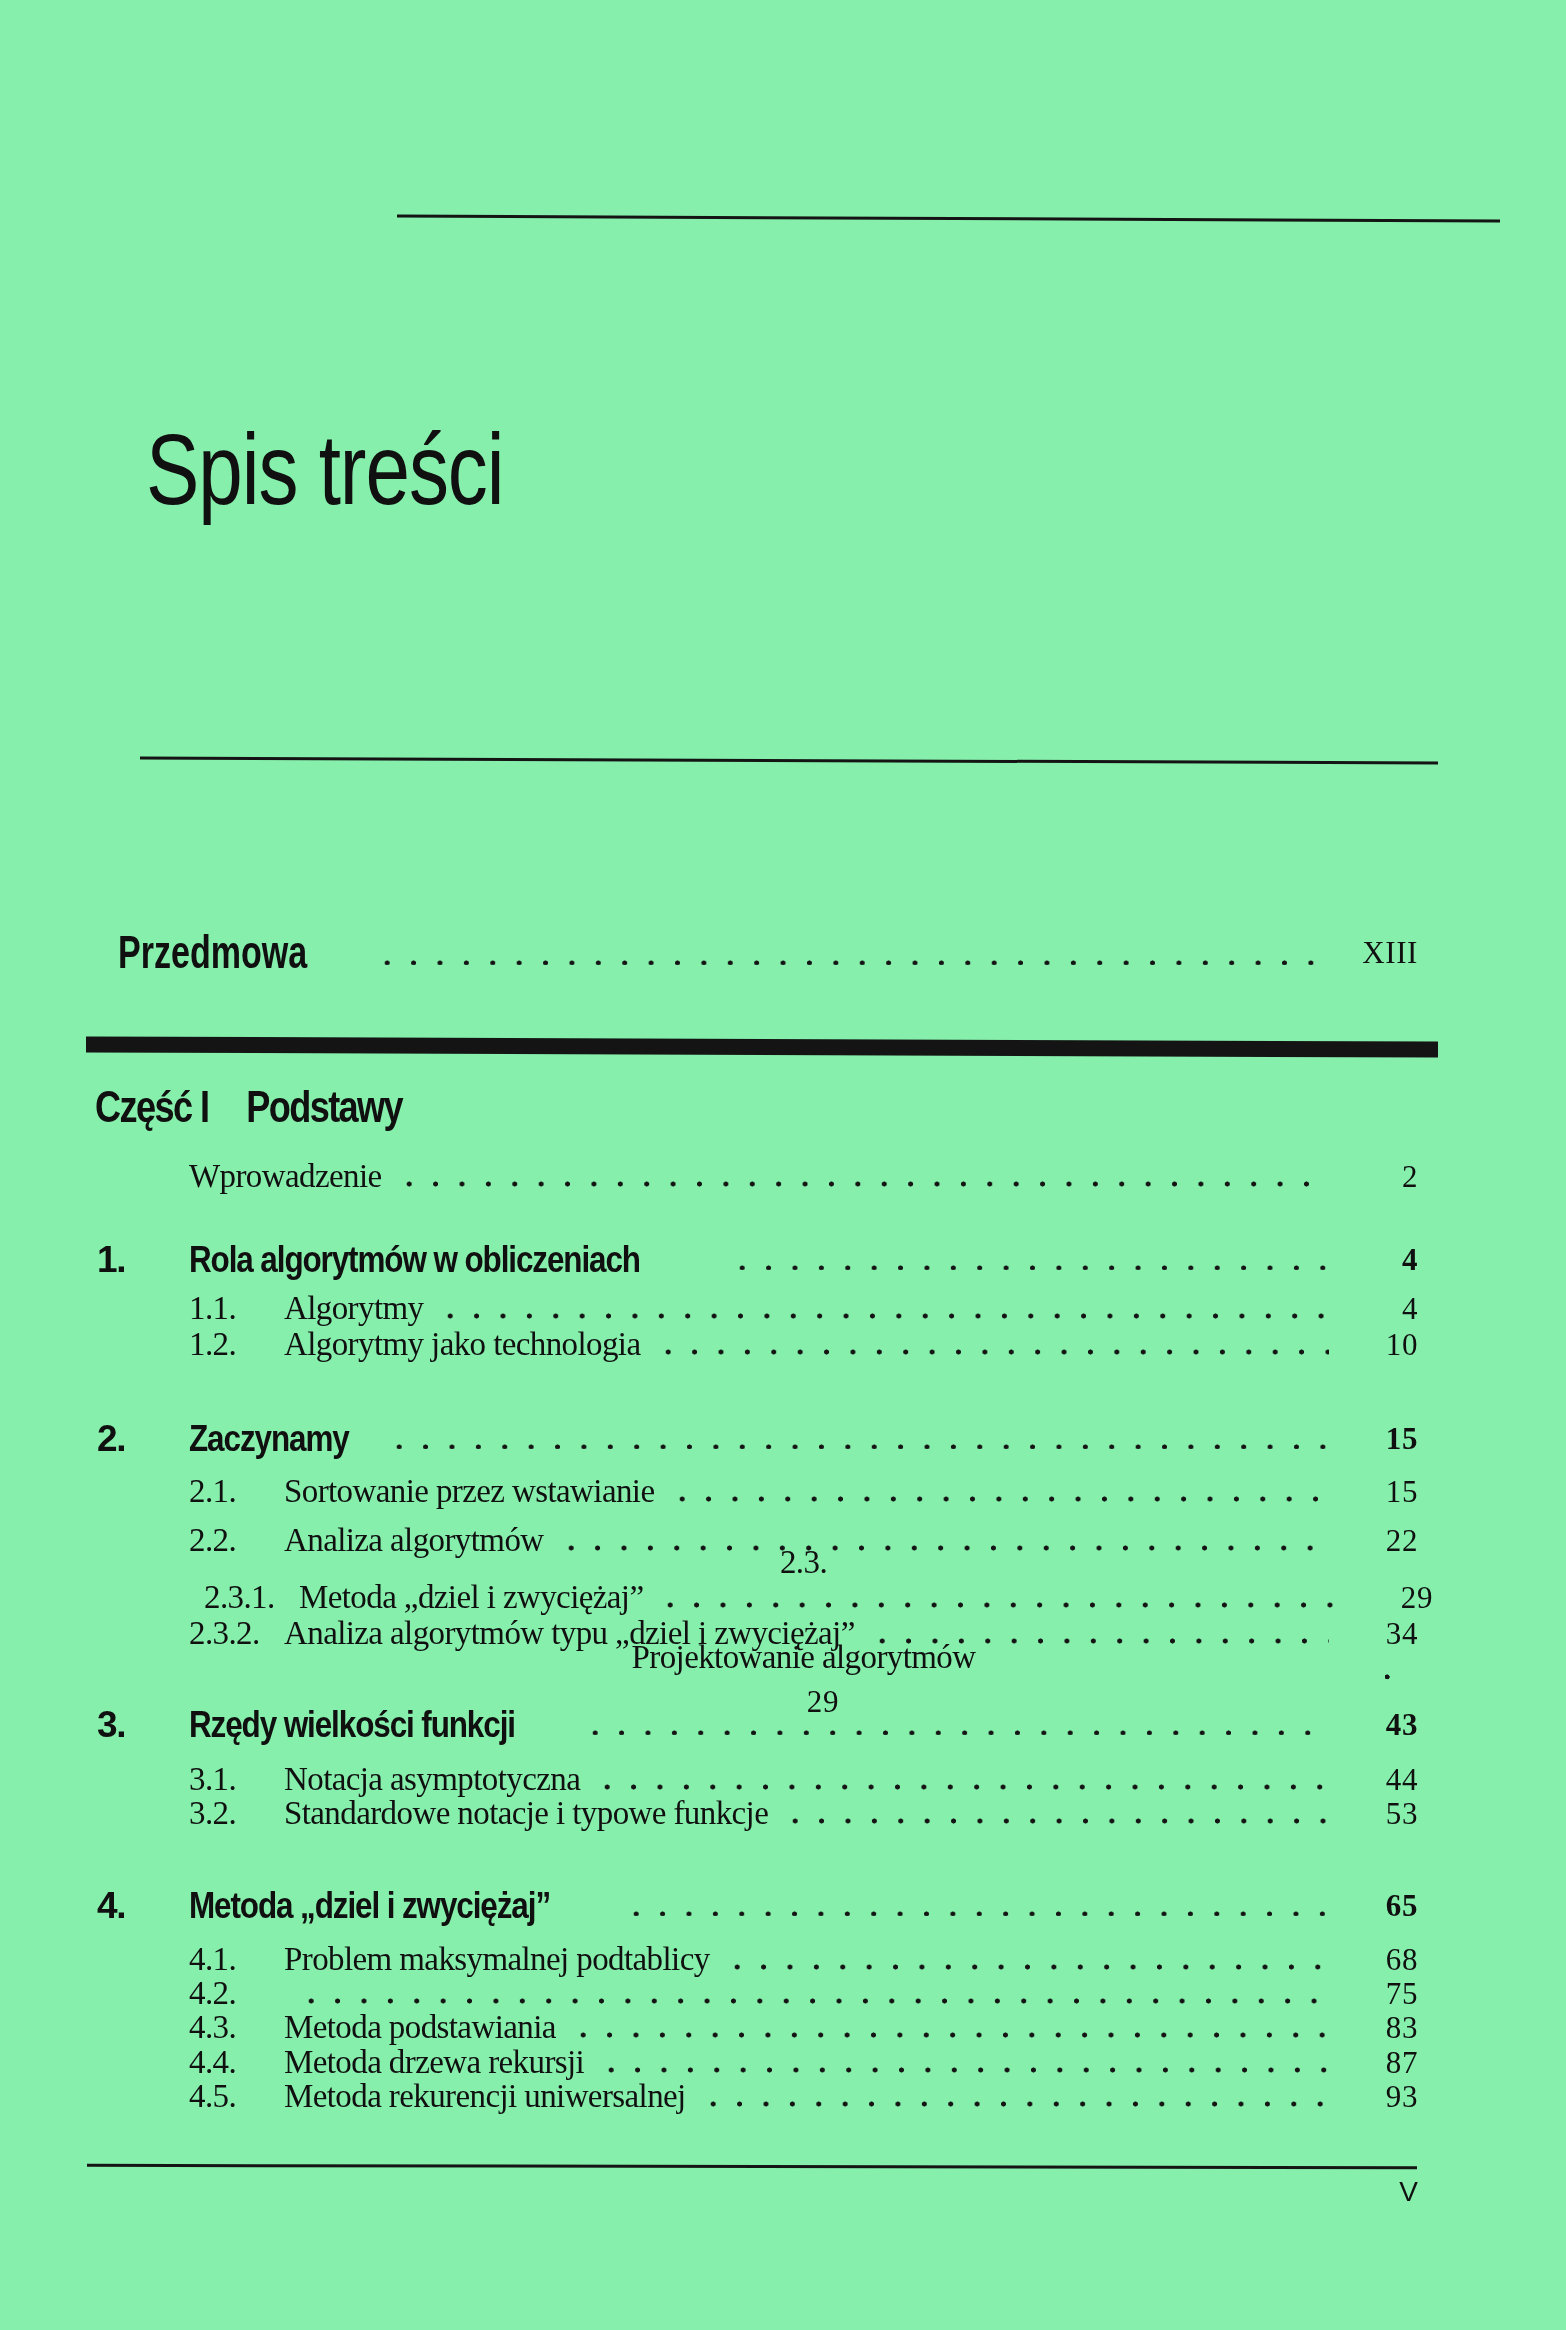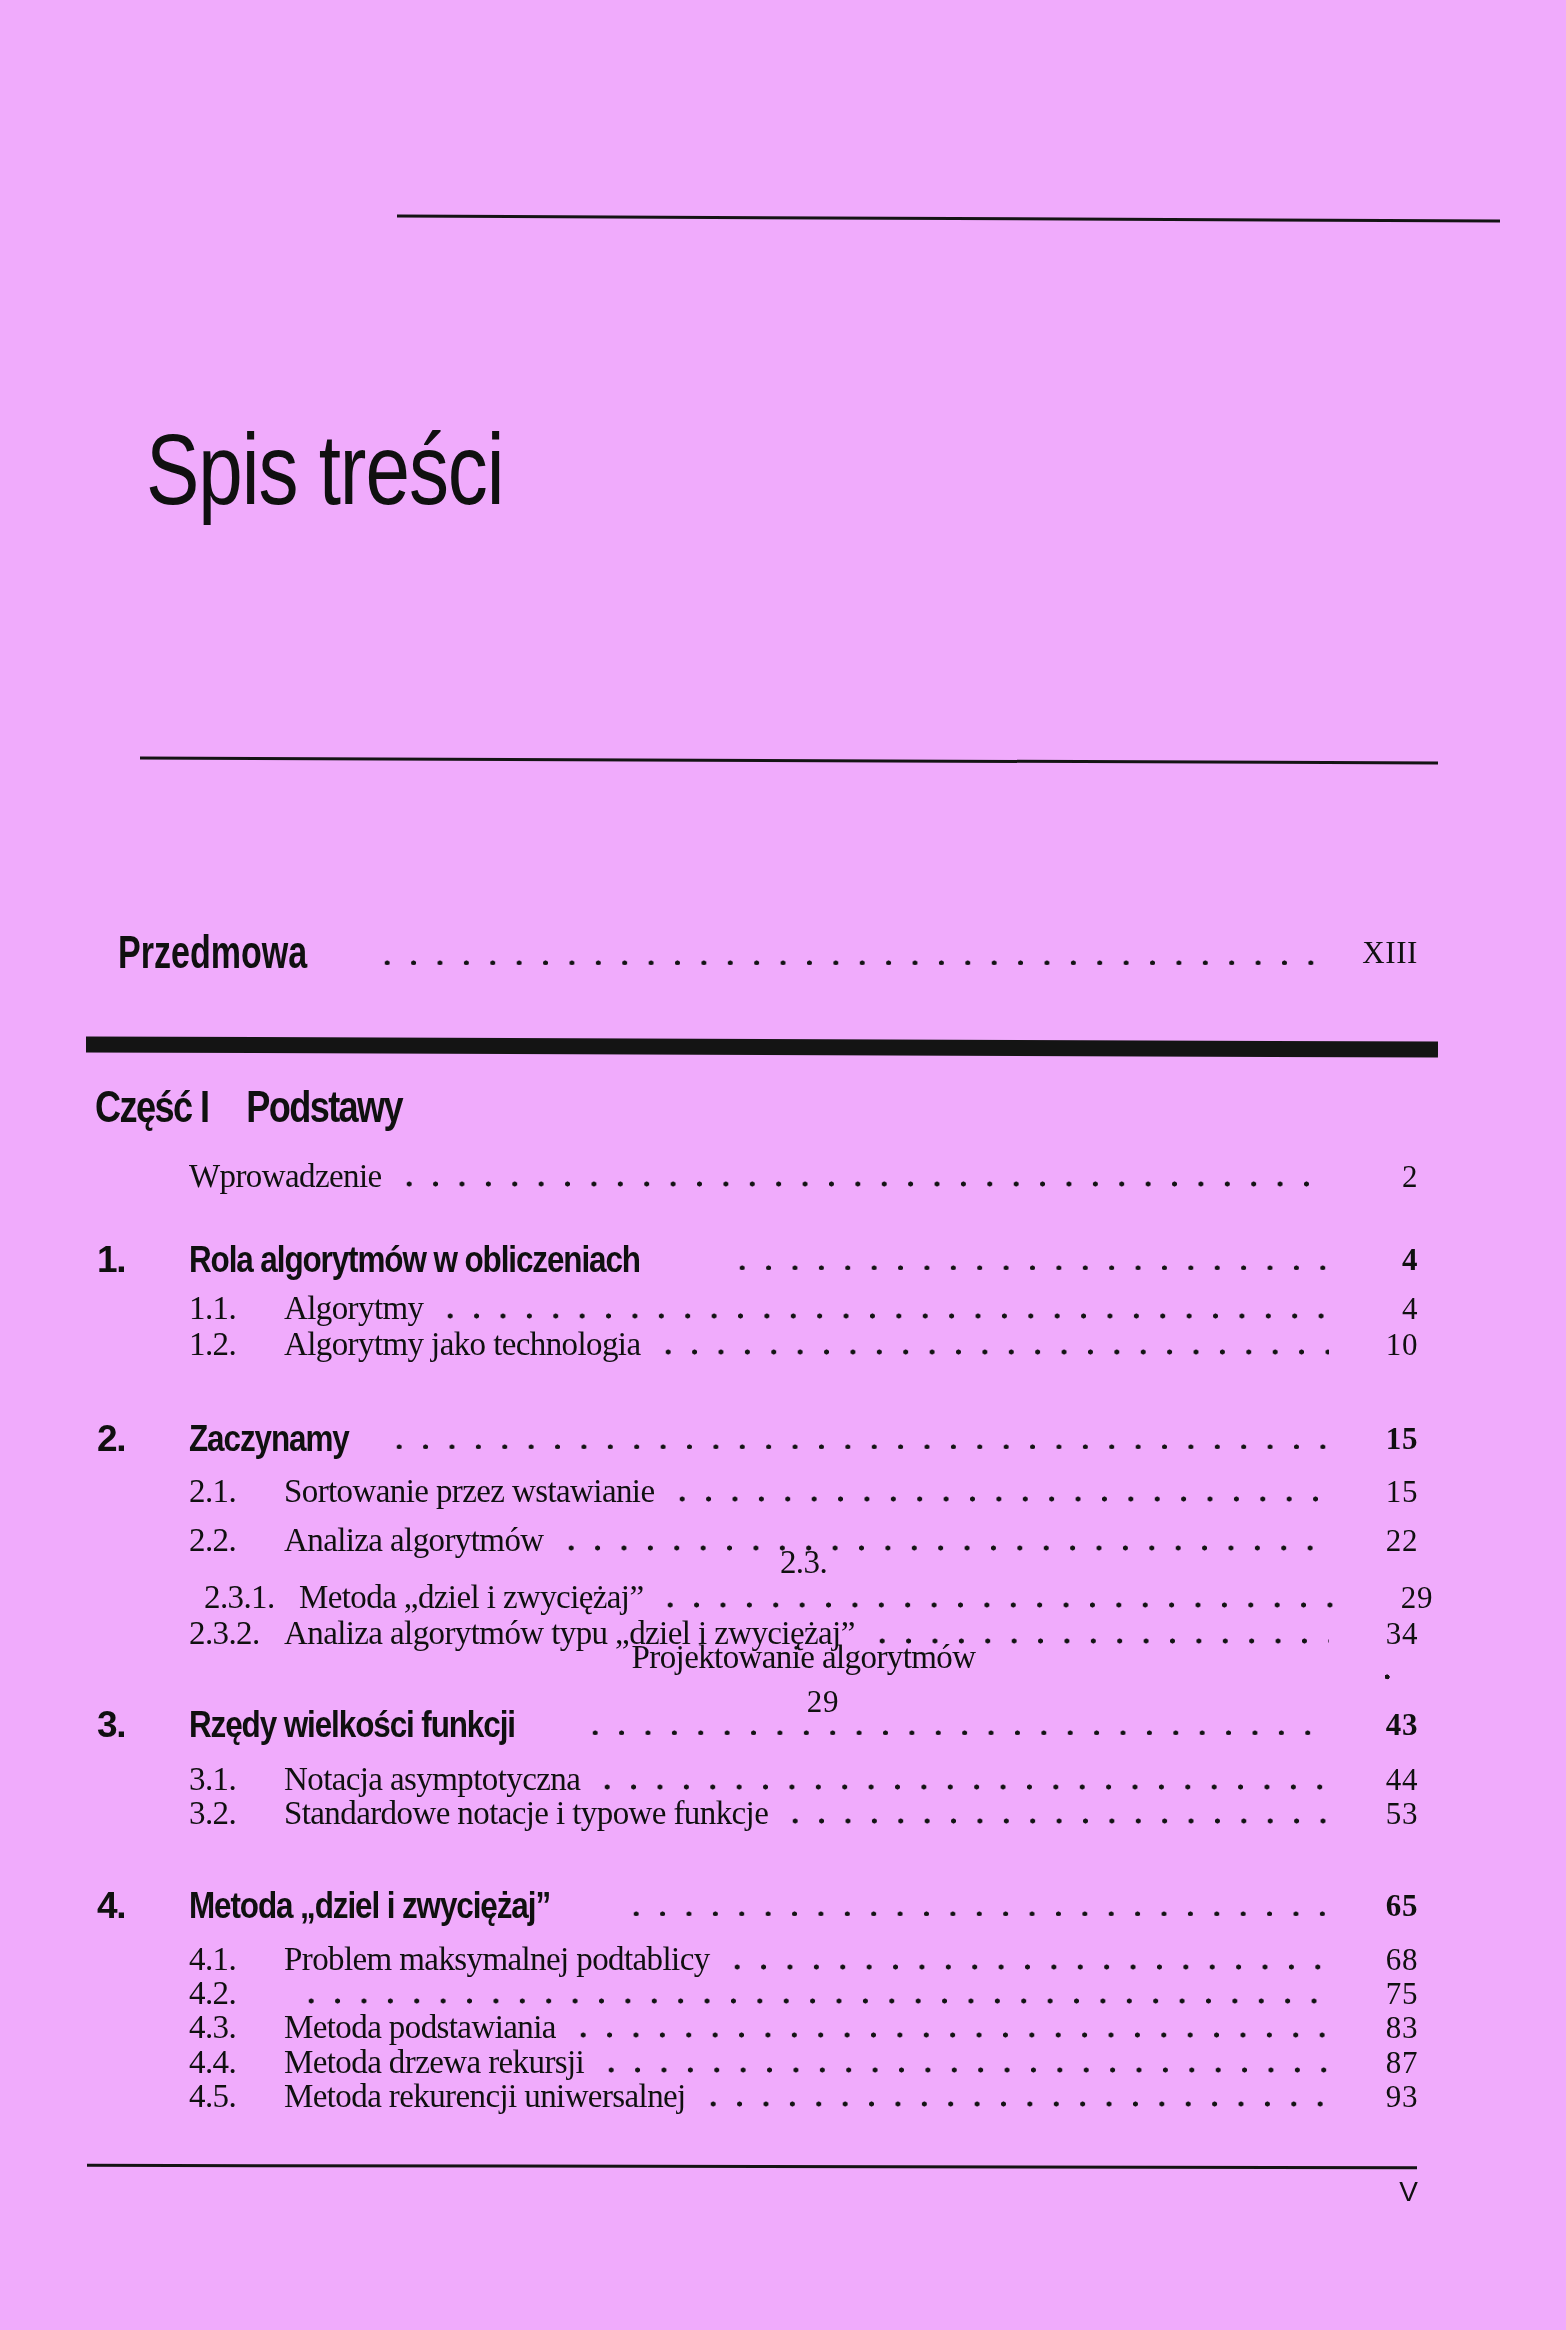--- a/index.html
+++ b/index.html
@@ -4,21 +4,21 @@
 <style>
   html, body {
     margin: 0;
     padding: 0;
     background: #ffffff;
   }
   .sheet {
     position: relative;
     width: 1567px;
     height: 2330px;
-    background: #f0abfc;
+    background: #86efac;
     color: #101010;
     font-family: "Liberation Serif", serif;
     overflow: hidden;
   }
 
   
   .rule {
     position: absolute;
     background: #141414;
   }

